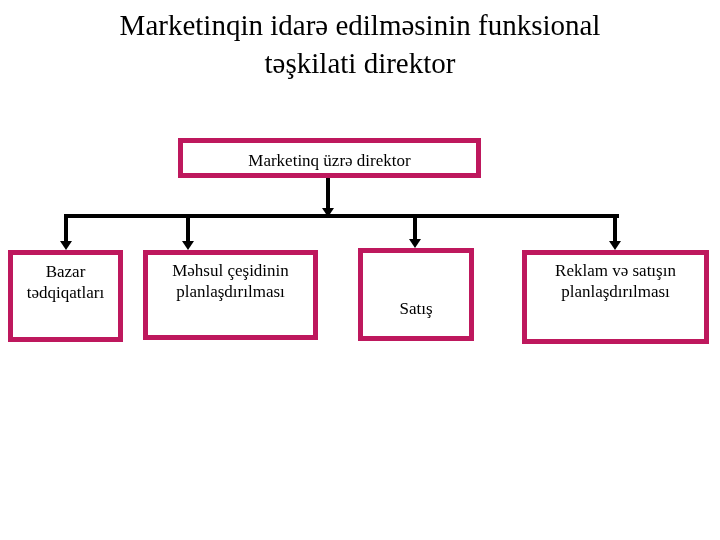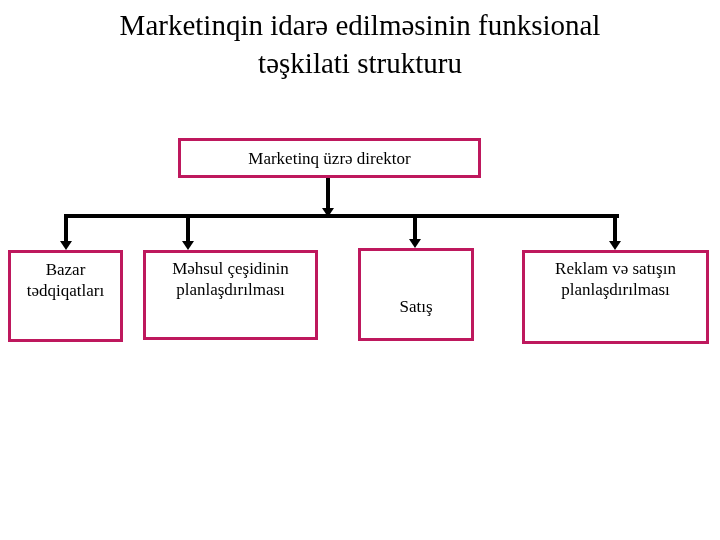--- a/index.html
+++ b/index.html
@@ -35,21 +35,21 @@
   }
   #chart-title .tline {
     display: block;
   }
 
   
   .node {
     position: absolute;
     box-sizing: border-box;
     background: #ffffff;
-    border: 3px solid #be185d;
+    border: 5px solid #be185d;
   }
   .node .node-label {
     position: absolute;
     left: -8px;
     right: -8px;
     text-align: center;
     font-size: 17px;
     line-height: 21px;
     white-space: nowrap;
   }
@@ -154,21 +154,21 @@
   #drop-3-arrow { left: 409px; top: 239px; }
   #drop-4-arrow { left: 609px; top: 241px; }
 </style>
 </head>
 <body>
 
 <div id="canvas">
 
   <div id="chart-title">
     <span class="tline">Marketinqin idarə edilməsinin funksional</span>
-    <span class="tline">təşkilati strukturu</span>
+    <span class="tline">təşkilati direktor</span>
   </div>
 
   <div class="node" id="node-director">
     <span class="node-label">Marketinq üzrə direktor</span>
   </div>
 
   <div class="conn v-line" id="stem-director"></div>
   <div class="arrowhead" id="stem-director-arrow"></div>
 
   <div class="conn h-line" id="bus"></div>

